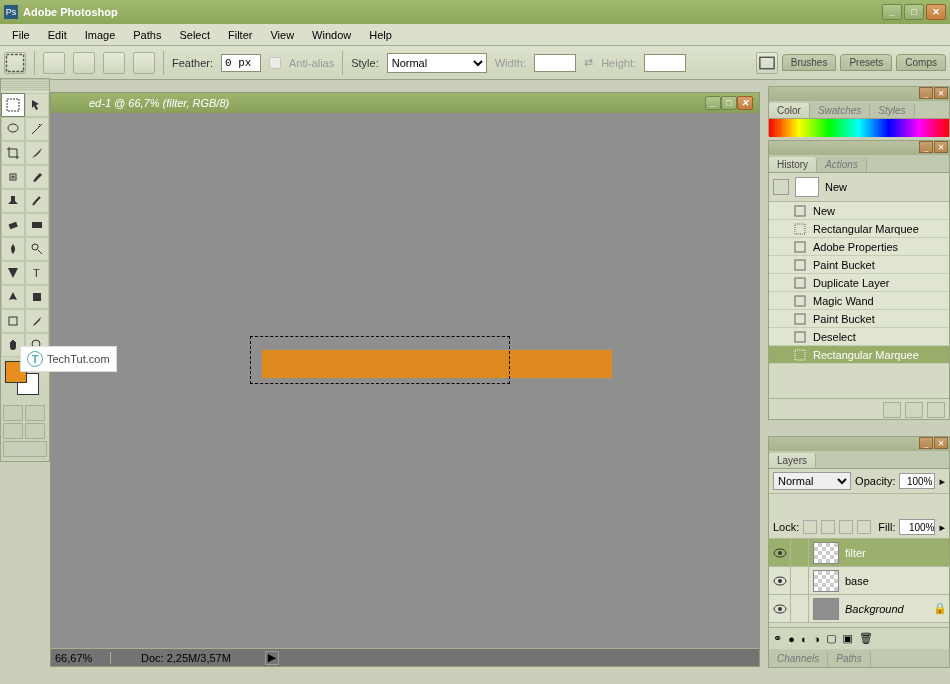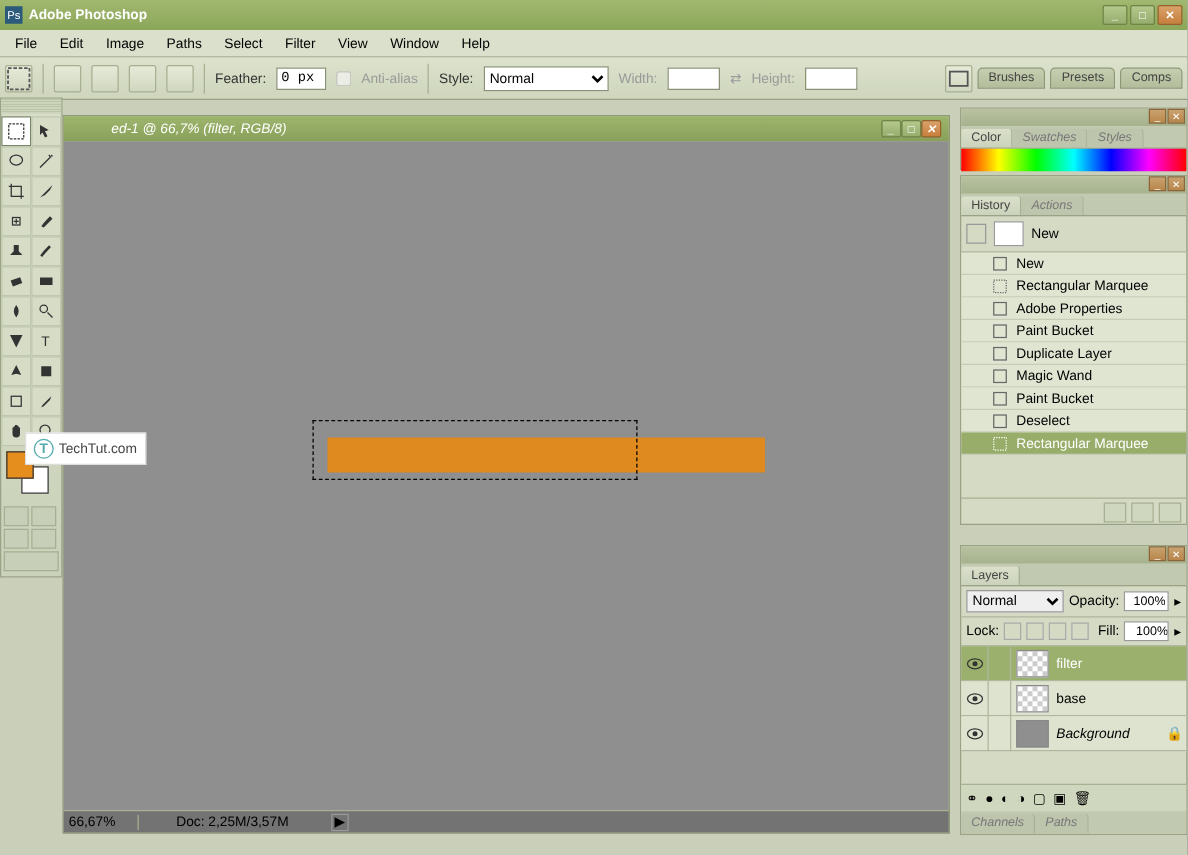--- a/index.html
+++ b/index.html
@@ -77,21 +77,21 @@
 .hitem.active { background:#98ad6a; color:#fff;}
 .hitem .hicon { width:14px; height:14px; display:flex; align-items:center; justify-content:center;}
 .historypanel .footer { height:22px; border-top:1px solid #a8b092; display:flex; justify-content:flex-end; align-items:center; gap:4px; padding:0 4px;}
 .footicon { width:18px; height:16px; border:1px solid #a8b092; background:#d0d7bf;}
 
 .layerspanel { top:436px; height:232px; }
 .layerspanel .controls { padding:3px 4px; display:flex; align-items:center; gap:4px; border-bottom:1px solid #b0b79e;}
 .layerspanel .controls select { height:18px; border:1px solid #999; width:78px; font-size:11px;}
 .layerspanel .controls .opw { margin-left:auto;}
 .layerspanel .controls input { width:36px; height:16px; border:1px solid #999; font-size:10px; text-align:right; padding-right:2px;}
-.layerspanel .lockrow { padding:3px 4px; display:flex; align-items:center; gap:4px; border-bottom:1px solid #b0b79e; font-size:10px;}
+.layerspanel .lockrow { padding:3px 4px; display:flex; align-items:center; gap:4px; border-bottom:1px solid #b0b79e; font-size:10px;margin-top:22px;}
 .lockicon { width:14px; height:14px; border:1px solid #aaa;}
 .layerspanel .llist { }
 .litem { display:flex; align-items:center; height:28px; border-bottom:1px solid #b0b79e; background:#dde3ce;}
 .litem.active { background:#9bb06d; color:#fff;}
 .litem .eye { width:22px; height:28px; border-right:1px solid #b0b79e; display:flex; align-items:center; justify-content:center;}
 .litem .link { width:18px; height:28px; border-right:1px solid #b0b79e;}
 .litem .lthumb { width:26px; height:22px; background:#fff; border:1px solid #888; margin:0 4px; background-image: repeating-conic-gradient(#ccc 0 25%, #fff 0 50%); background-size:8px 8px;}
 .litem .lthumb.gray { background:#8f8f8f;}
 .litem .lname { flex:1; padding-left:2px;}
 .litem .lock { width:18px; display:flex; align-items:center; justify-content:center;}

